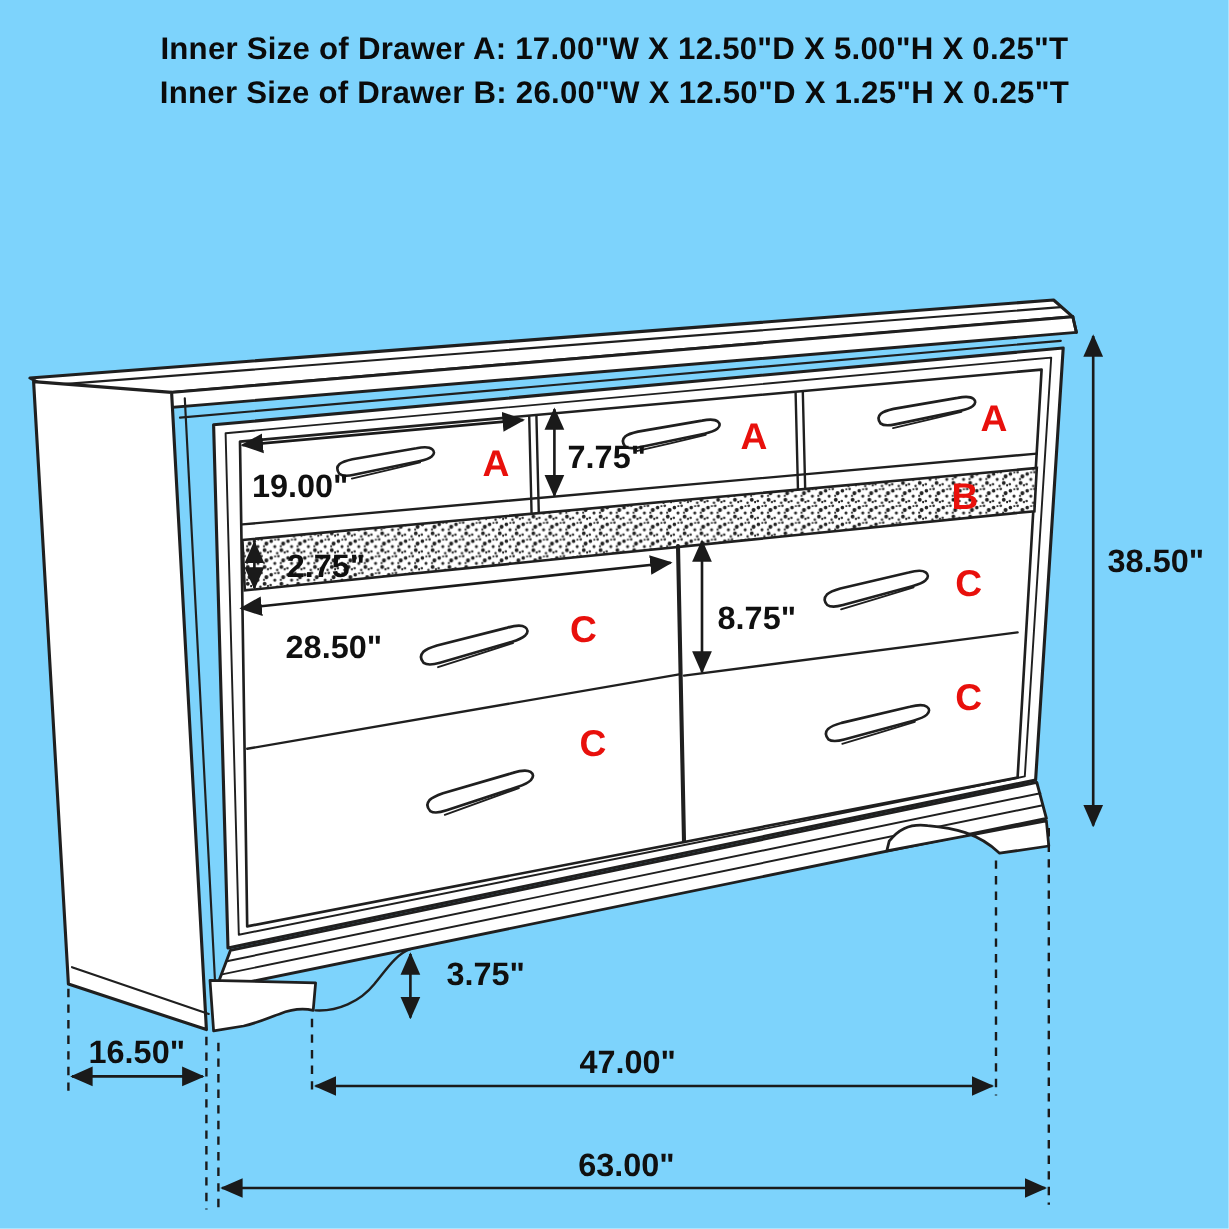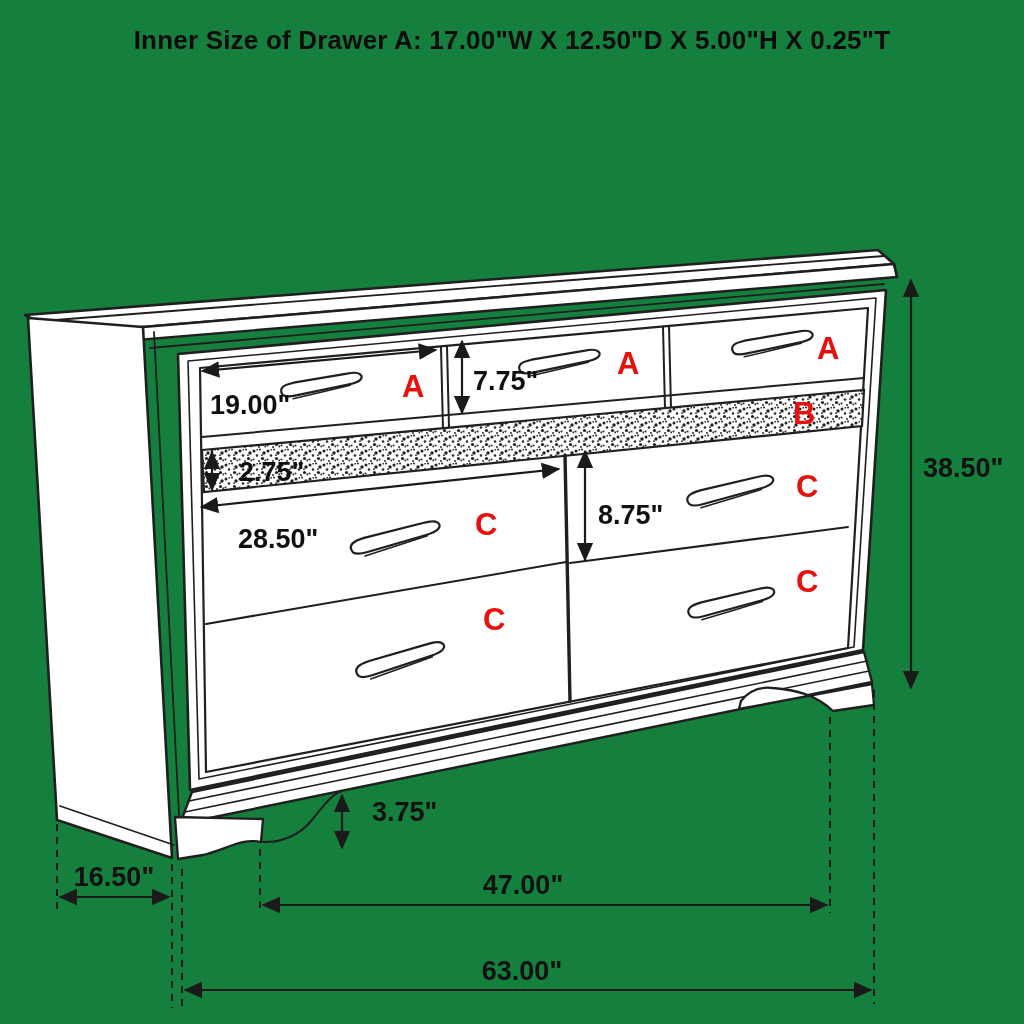--- a/index.html
+++ b/index.html
@@ -4,21 +4,21 @@
 <style>
   html, body {
     margin: 0;
     padding: 0;
     background: #ffffff;
   }
   #stage {
     position: relative;
     width: 1024px;
     height: 1024px;
-    background: #15803d;
+    background: #7dd3fc;
     overflow: hidden;
     font-family: "Liberation Sans", sans-serif;
   }
   #title-block {
     position: absolute;
     top: 22px;
     left: 0;
     width: 1024px;
     text-align: center;
     color: #0b0b0b;
@@ -49,20 +49,21 @@
     font-size: 31px;
   }
 </style>
 </head>
 <body>
 
 <div id="stage">
 
   <div id="title-block">
     <div>Inner Size of Drawer A: 17.00"W X 12.50"D X 5.00"H X 0.25"T</div>
+    <div>Inner Size of Drawer B: 26.00"W X 12.50"D X 1.25"H X 0.25"T</div>
   </div>
 
   <svg id="diagram-svg" width="1024" height="1024" viewBox="0 0 1024 1024">
     <defs>
       <marker id="arr" viewBox="0 0 10 10" refX="9.2" refY="5" markerWidth="8.5" markerHeight="8.5" orient="auto-start-reverse">
         <path d="M0,0.6 L10,5 L0,9.4 Z" fill="#1a1a1a"></path>
       </marker>
       <pattern id="glitter" width="14" height="14" patternUnits="userSpaceOnUse">
         <rect width="14" height="14" fill="#ffffff"></rect>
         <circle cx="2" cy="3" r="1.5" fill="#222"></circle>

